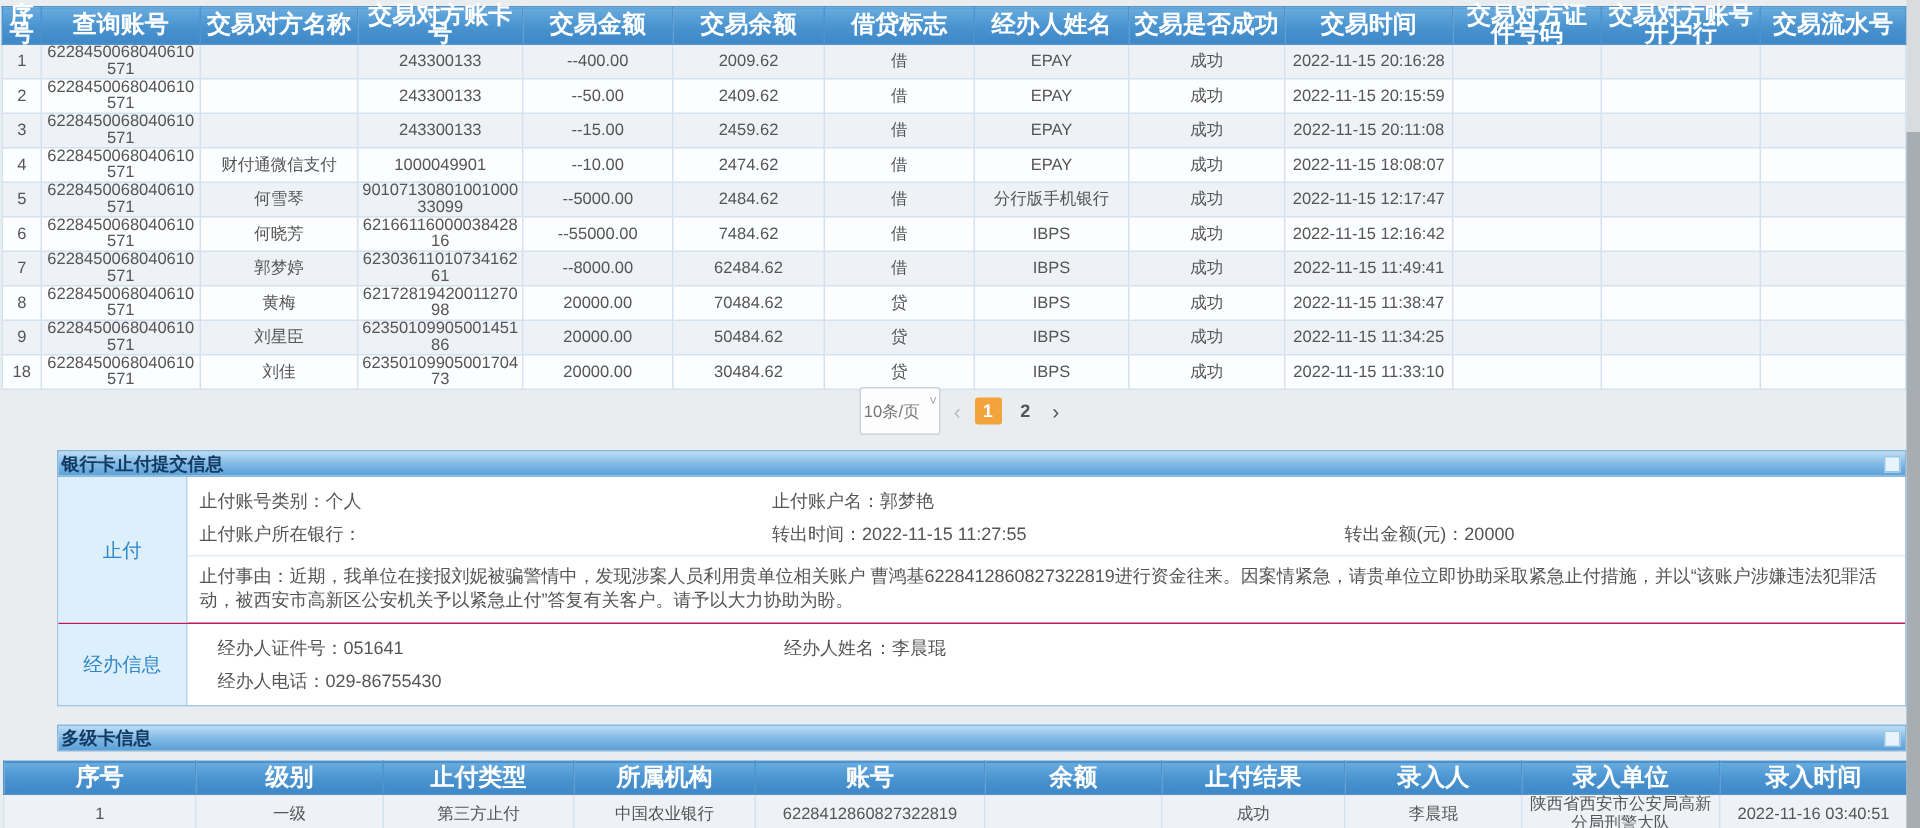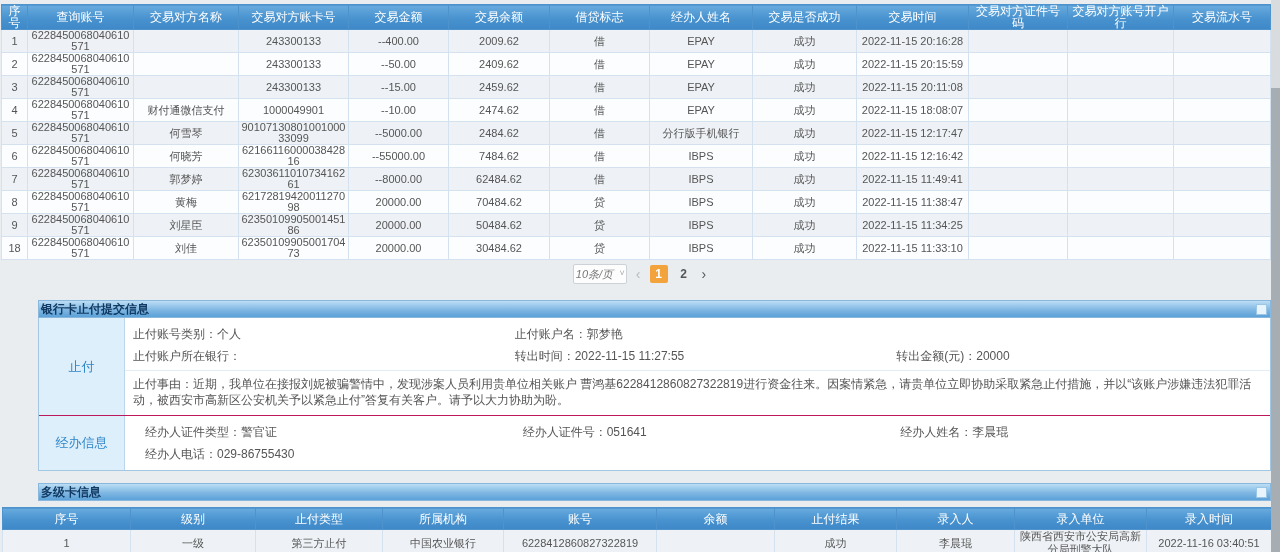--- a/index.html
+++ b/index.html
@@ -8,40 +8,40 @@
     background: #e9edf0;
     font-family: "Liberation Sans", "DejaVu Sans", sans-serif;
     font-size: 12px; color: #444; position: relative;
   }
   .content { padding: 4px 0 0 1px; }
 
   
   table { border-collapse: collapse; table-layout: fixed; background: #fff; width: 1269px; }
   th {
     background: linear-gradient(180deg, #68abde 0%, #4892cf 55%, #3e88c8 100%);
-    border: 1px solid #4f93cc; color: #fff; font-weight: normal; font-size: 12px;
+    border: 1px solid #4f93cc; color: #fff; font-weight: bold; font-size: 16px;
     padding: 0 2px; line-height: 12px;
   }
   .tx-table th { height: 24px; }
   td {
     border: 1px solid #d4e2ef; color: #555; text-align: center; vertical-align: middle;
     padding: 0 2px; word-break: break-all; font-size: 11px; line-height: 11px; height: 21px;
   }
   tbody tr:nth-child(odd) td { background: #eef2f6; }
   tbody tr:nth-child(even) td { background: #fbfdfe; }
 
   
   .pagination {
     height: 26px; margin-top: 1px; display: flex; align-items: center; justify-content: center;
     gap: 7px; color: #666;
   }
   .psize {
-    width: 54px; height: 20px; border: 1px solid #ccd2d8; background: #fdfdfd; border-radius: 2px;
+    width: 54px; height: 32px; border: 1px solid #ccd2d8; background: #fdfdfd; border-radius: 2px;
     display: flex; align-items: center; padding: 0 2px; font-size: 11px; color: #777;
-    overflow: hidden; white-space: nowrap; position: relative; cursor: pointer; font-style: italic;
+    overflow: hidden; white-space: nowrap; position: relative; cursor: pointer;
   }
   .psize .chev { position: absolute; right: 1px; top: 3px; font-size: 9px; color: #aaa; }
   .parrow { font-size: 14px; cursor: pointer; padding: 0 2px; }
   .parrow.prev { color: #b5babf; }
   .parrow.next { color: #555; }
   .page {
     min-width: 18px; height: 18px; line-height: 18px; text-align: center;
     font-size: 12px; font-weight: bold; color: #555; cursor: pointer; border-radius: 2px;
   }
   .page.active { background: #f2a33c; color: #fff; }
@@ -309,21 +309,20 @@
             <div class="fcol">转出时间：2022-11-15 11:27:55</div>
             <div class="fcol">转出金额(元)：20000</div>
           </div>
           <div class="reason">止付事由：近期，我单位在接报刘妮被骗警情中，发现涉案人员利用贵单位相关账户 曹鸿基6228412860827322819进行资金往来。因案情紧急，请贵单位立即协助采取紧急止付措施，并以“该账户涉嫌违法犯罪活动，被西安市高新区公安机关予以紧急止付”答复有关客户。请予以大力协助为盼。</div>
         </div>
       </div>
       <div class="prow">
         <div class="side-label">经办信息</div>
         <div class="pcontent">
           <div class="frow">
-            <div class="fcol">经办人证件类型：警官证</div>
             <div class="fcol">经办人证件号：051641</div>
             <div class="fcol">经办人姓名：李晨琨</div>
           </div>
           <div class="frow">
             <div class="fcol">经办人电话：029-86755430</div>
             <div class="fcol"></div>
             <div class="fcol"></div>
           </div>
         </div>
       </div>

